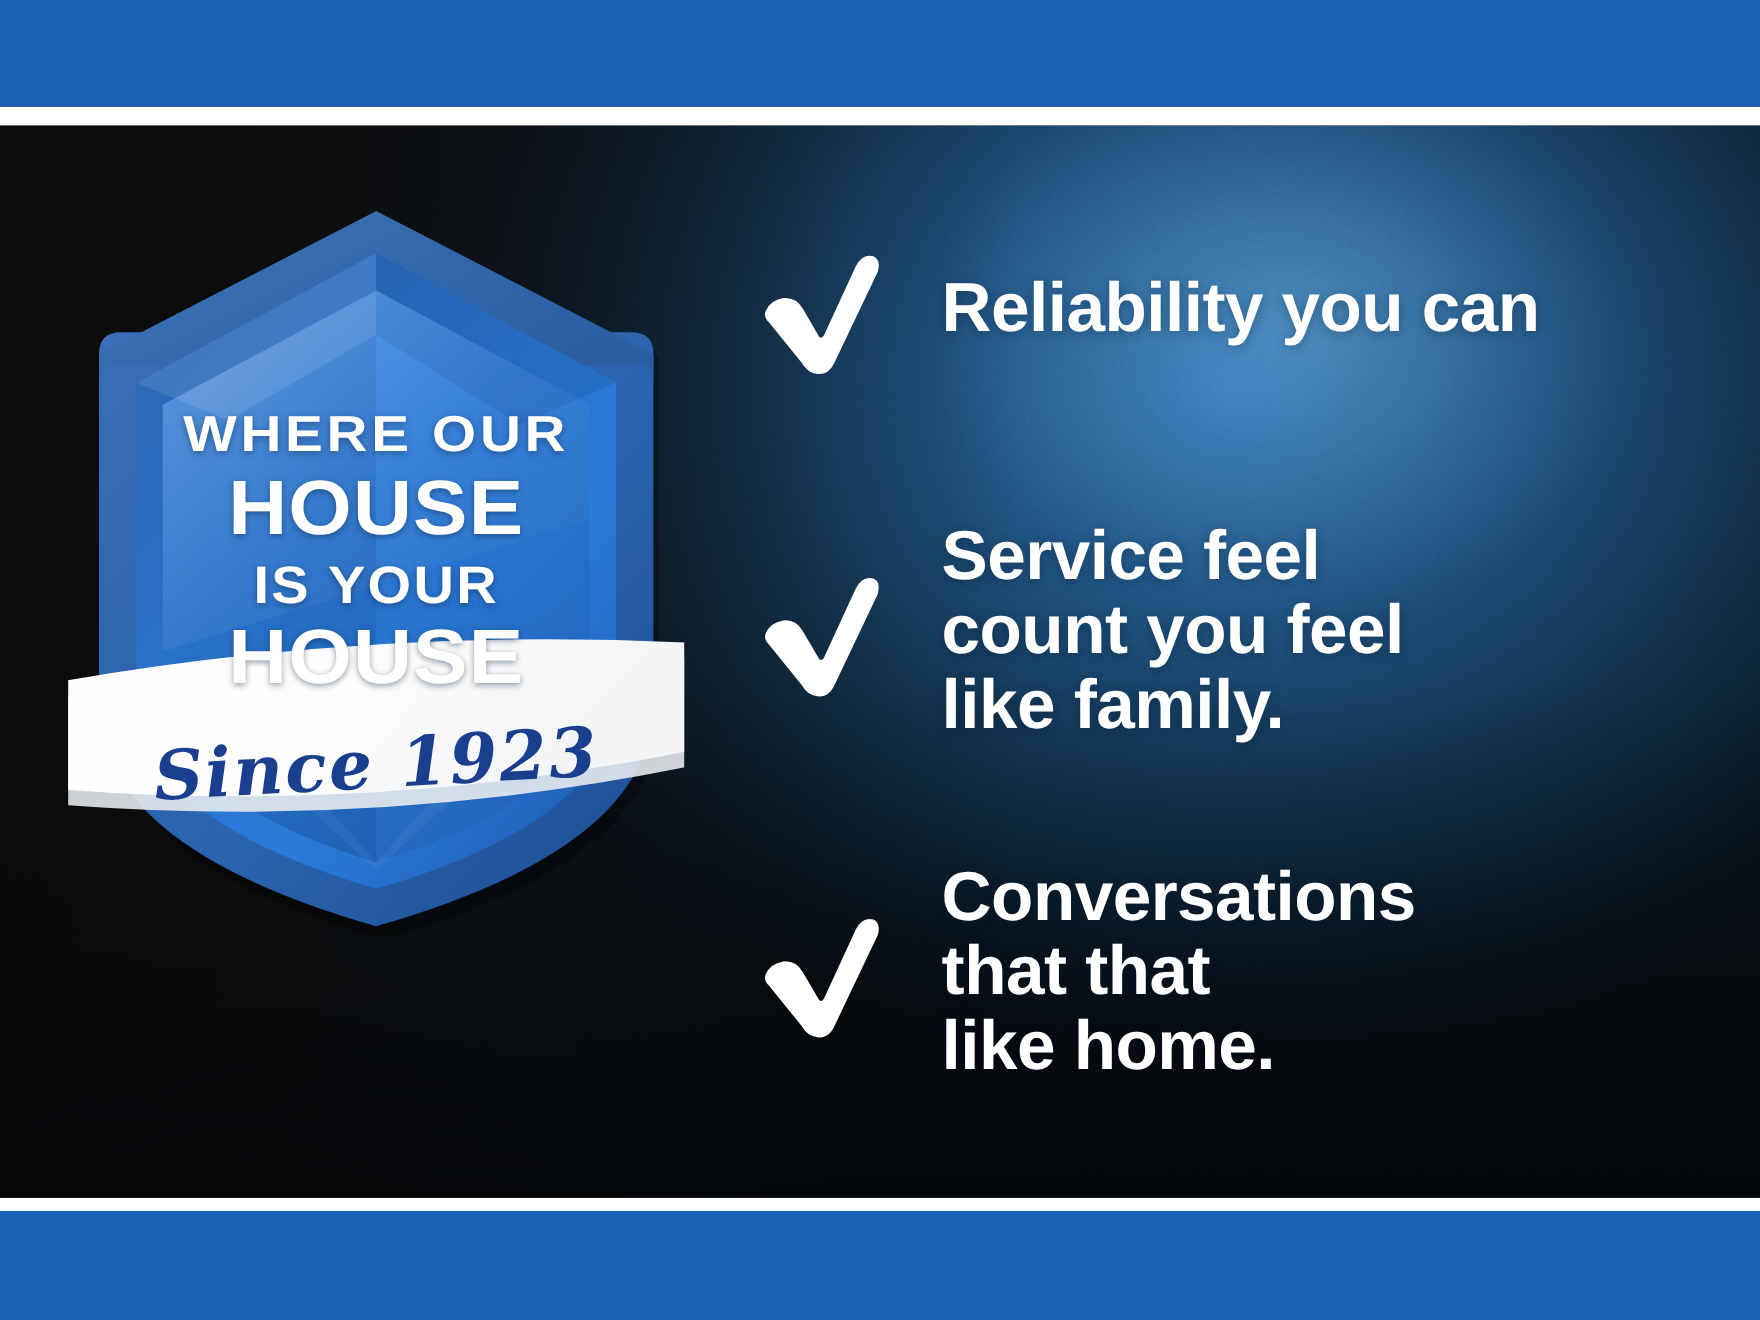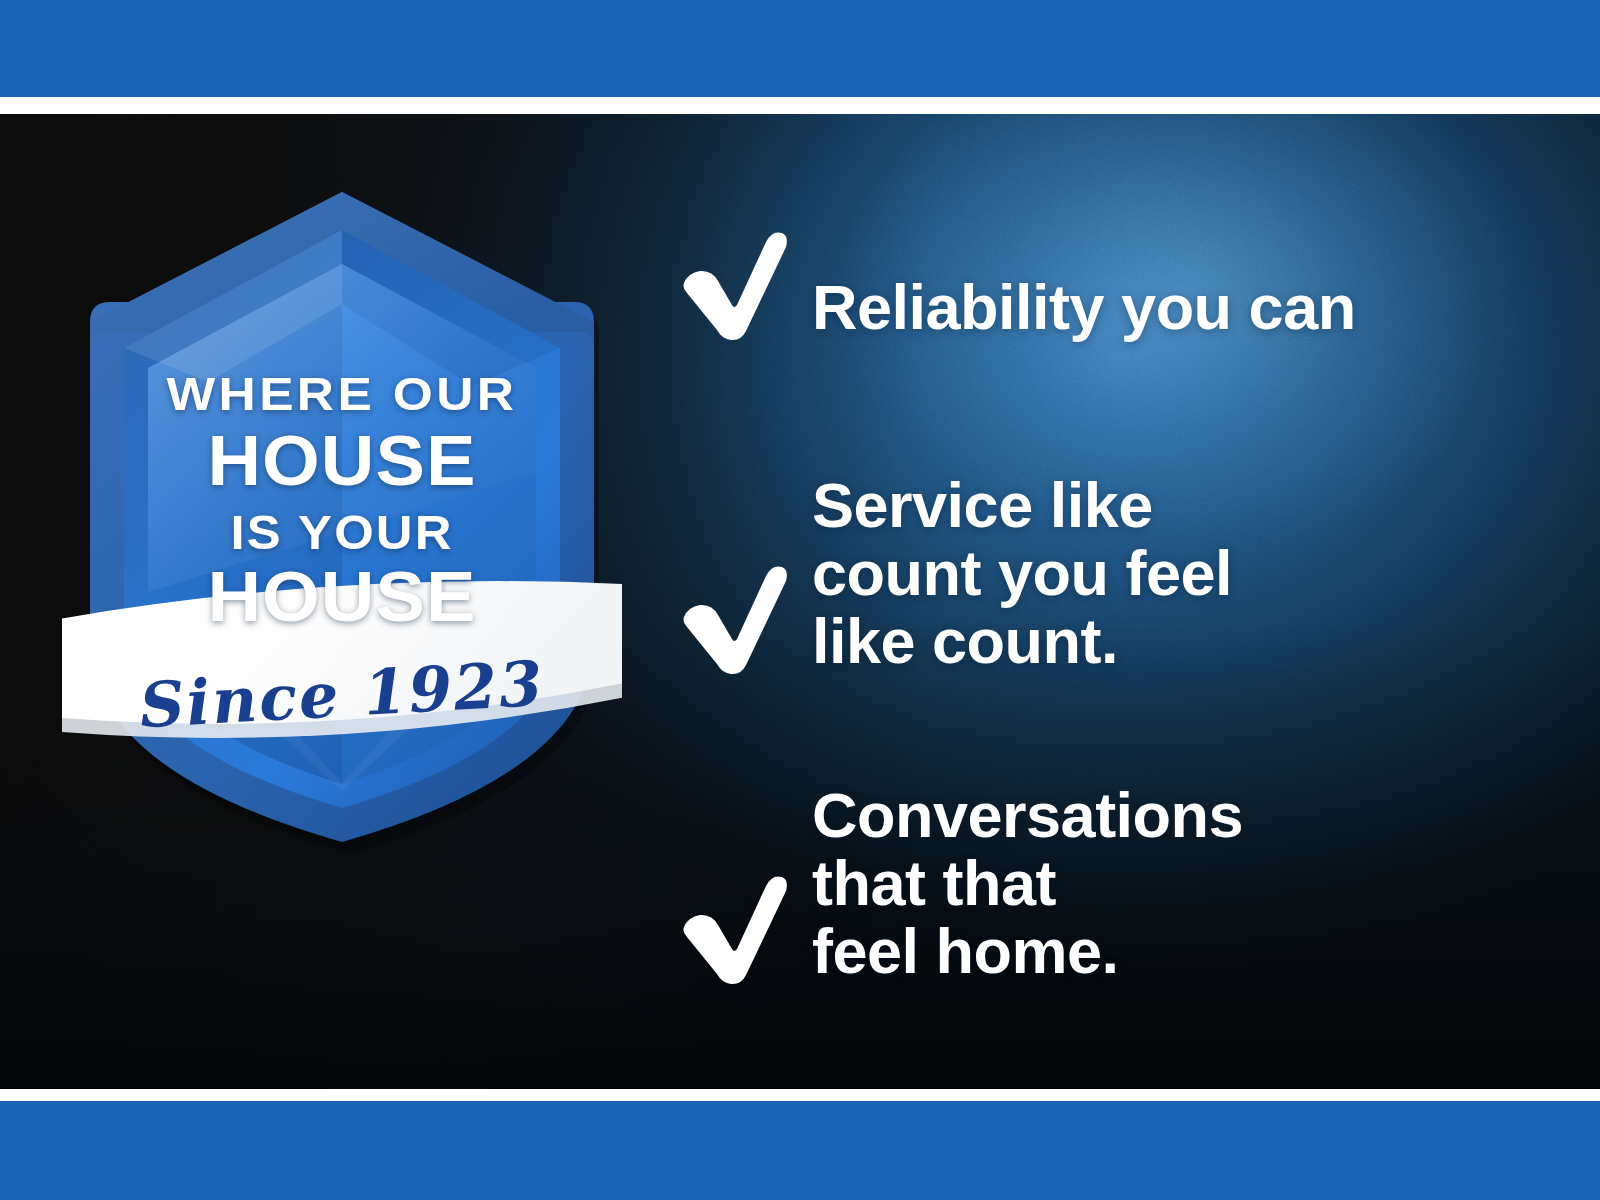--- a/index.html
+++ b/index.html
@@ -170,23 +170,24 @@
   #benefits {
     position: absolute;
     left: 662px;
     top: 114px;
     width: 900px;
     height: 975px;
     z-index: 20;
   }
   .benefit {
     position: absolute;
-    left: 0;
+    left: 12px;
     display: flex;
-    align-items: flex-end;
+    align-items: center;
+    gap: 32px;
   }
   .benefit .check {
     flex: 0 0 auto;
     width: 150px;
     margin-top: 4px;
   }
   .benefit .check svg { display: block; width: 130px; height: 120px; }
   .benefit .lines {
     flex: 1 1 auto;
     padding-top: 2px;
@@ -328,36 +329,36 @@
 
     <div class="benefit" id="benefit-1">
       <div class="check">
         <svg viewBox="0 0 130 120" aria-hidden="true">
           <path d="M22 62 Q26 52 38 50 Q50 49 56 60 L70 84 Q72 88 75 84
                    L104 21 Q110 9 120 12 Q127 15 124 26
                    L84 110 Q79 120 69 119 Q60 118 55 109 L25 72 Q20 67 22 62 Z" fill="#ffffff"></path>
         </svg>
       </div>
       <div class="lines">
-        <div class="line">Service like</div>
+        <div class="line">Service feel</div>
         <div class="line">count you feel</div>
-        <div class="line">like count.</div>
+        <div class="line">like family.</div>
       </div>
     </div>
 
     <div class="benefit" id="benefit-2">
       <div class="check">
         <svg viewBox="0 0 130 120" aria-hidden="true">
           <path d="M22 62 Q26 52 38 50 Q50 49 56 60 L70 84 Q72 88 75 84
                    L104 21 Q110 9 120 12 Q127 15 124 26
                    L84 110 Q79 120 69 119 Q60 118 55 109 L25 72 Q20 67 22 62 Z" fill="#ffffff"></path>
         </svg>
       </div>
       <div class="lines">
         <div class="line">Conversations</div>
         <div class="line">that that</div>
-        <div class="line">feel home.</div>
+        <div class="line">like home.</div>
       </div>
     </div>
 
   </div>
 
 </div>
 
 </body></html>

